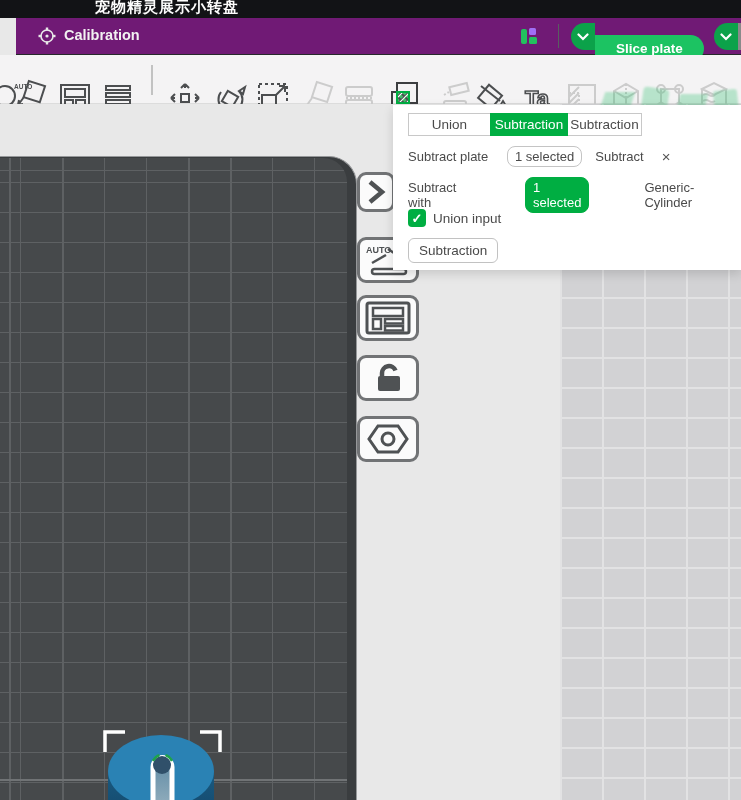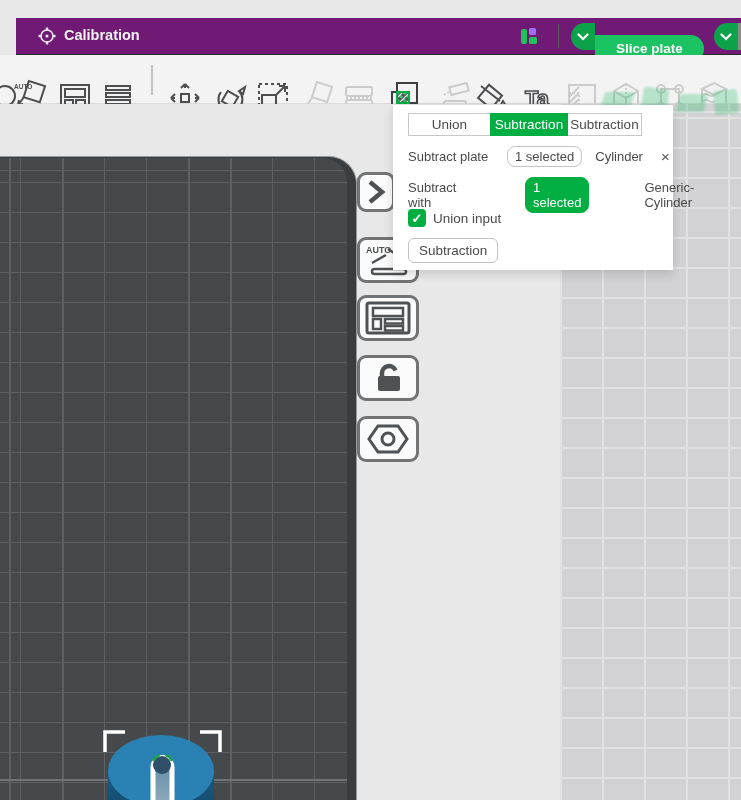--- a/index.html
+++ b/index.html
@@ -54,21 +54,21 @@
     background-image:
       repeating-linear-gradient(to right,#e2e2e3 0 2px,transparent 2px 42px),
       repeating-linear-gradient(to bottom,#e2e2e3 0 2px,transparent 2px 30px);
     background-position:0 0,0 13px;}
 
   
   .sbtn{position:absolute;background:#fbfbfb;border:3px solid #717375;border-radius:9px;display:flex;align-items:center;justify-content:center;}
   .sbtn svg{stroke:#4f5254;fill:none;}
 
   
-  .bpanel{position:absolute;left:393px;top:105px;width:280px;height:165px;background:#ffffff;box-shadow:0 4px 10px rgba(0,0,0,.14);z-index:10;}
+  .bpanel{position:absolute;left:393px;top:105px;width:348px;height:165px;background:#ffffff;box-shadow:0 4px 10px rgba(0,0,0,.14);z-index:10;}
   .btabs{position:absolute;left:15px;top:8px;display:flex;}
   .btab{height:23px;display:flex;align-items:center;justify-content:center;font-size:13.5px;color:#4a4a4a;background:#fff;border:1.5px solid #c8c8c8;}
   .btab.t0{width:82px;border-right:none;}
   .btab.t1{width:78px;background:#00ae42;border-color:#00ae42;color:#fff;}
   .btab.t2{width:74px;border-left:none;}
   .brow{position:absolute;left:15px;display:flex;align-items:center;font-size:13px;color:#4a4a4a;}
   .brow .lbl{width:99px;}
   .chip{border:1.5px solid #c4c4c4;border-radius:8px;padding:2px 7px;background:#fff;color:#4a4a4a;font-size:13px;}
   .chip.green{background:#00ae42;border-color:#00ae42;color:#fff;}
   .brow .val{margin-left:13px;}
@@ -80,20 +80,23 @@
 
   
   .obj-svg{position:absolute;left:100px;top:620px;z-index:2;}
   .brk-svg{position:absolute;left:98px;top:621px;z-index:3;}
 </style>
 </head>
 <body>
 
 <div id="app">
 
+  <div class="titlebar">
+    <div class="project-tab">宠物精灵展示小转盘</div>
+  </div>
 
   <div class="menubar">
     <svg class="cal-icon" width="18" height="18" viewBox="0 0 18 18">
       <circle cx="9" cy="9" r="6" stroke="#e8e8e8" stroke-width="1.6" fill="none"></circle>
       <circle cx="9" cy="9" r="1.6" fill="#e8e8e8"></circle>
       <rect x="7.8" y="0.5" width="2.4" height="3" fill="#e8e8e8"></rect>
         <rect x="7.8" y="14.5" width="2.4" height="3" fill="#e8e8e8"></rect>
       <rect x="0.5" y="7.8" width="3" height="2.4" fill="#e8e8e8"></rect>
         <rect x="14.5" y="7.8" width="3" height="2.4" fill="#e8e8e8"></rect>
     </svg>
@@ -341,21 +344,21 @@
   <div class="bpanel">
     <div class="btabs">
       <div class="btab t0">Union</div>
       <div class="btab t1">Subtraction</div>
       <div class="btab t2">Subtraction</div>
     </div>
 
     <div class="brow" style="top:41px;">
       <span class="lbl">Subtract plate</span>
       <span class="chip">1 selected</span>
-      <span class="val">Cylinder</span>
+      <span class="val">Subtract</span>
       <span class="x">×</span>
     </div>
 
     <div class="brow" style="top:72px;gap:42px;">
       <span class="lbl">Subtract with</span>
       <span class="chip green">1 selected</span>
       <span class="val">Generic-Cylinder</span>
       <span class="x">×</span>
     </div>
 

